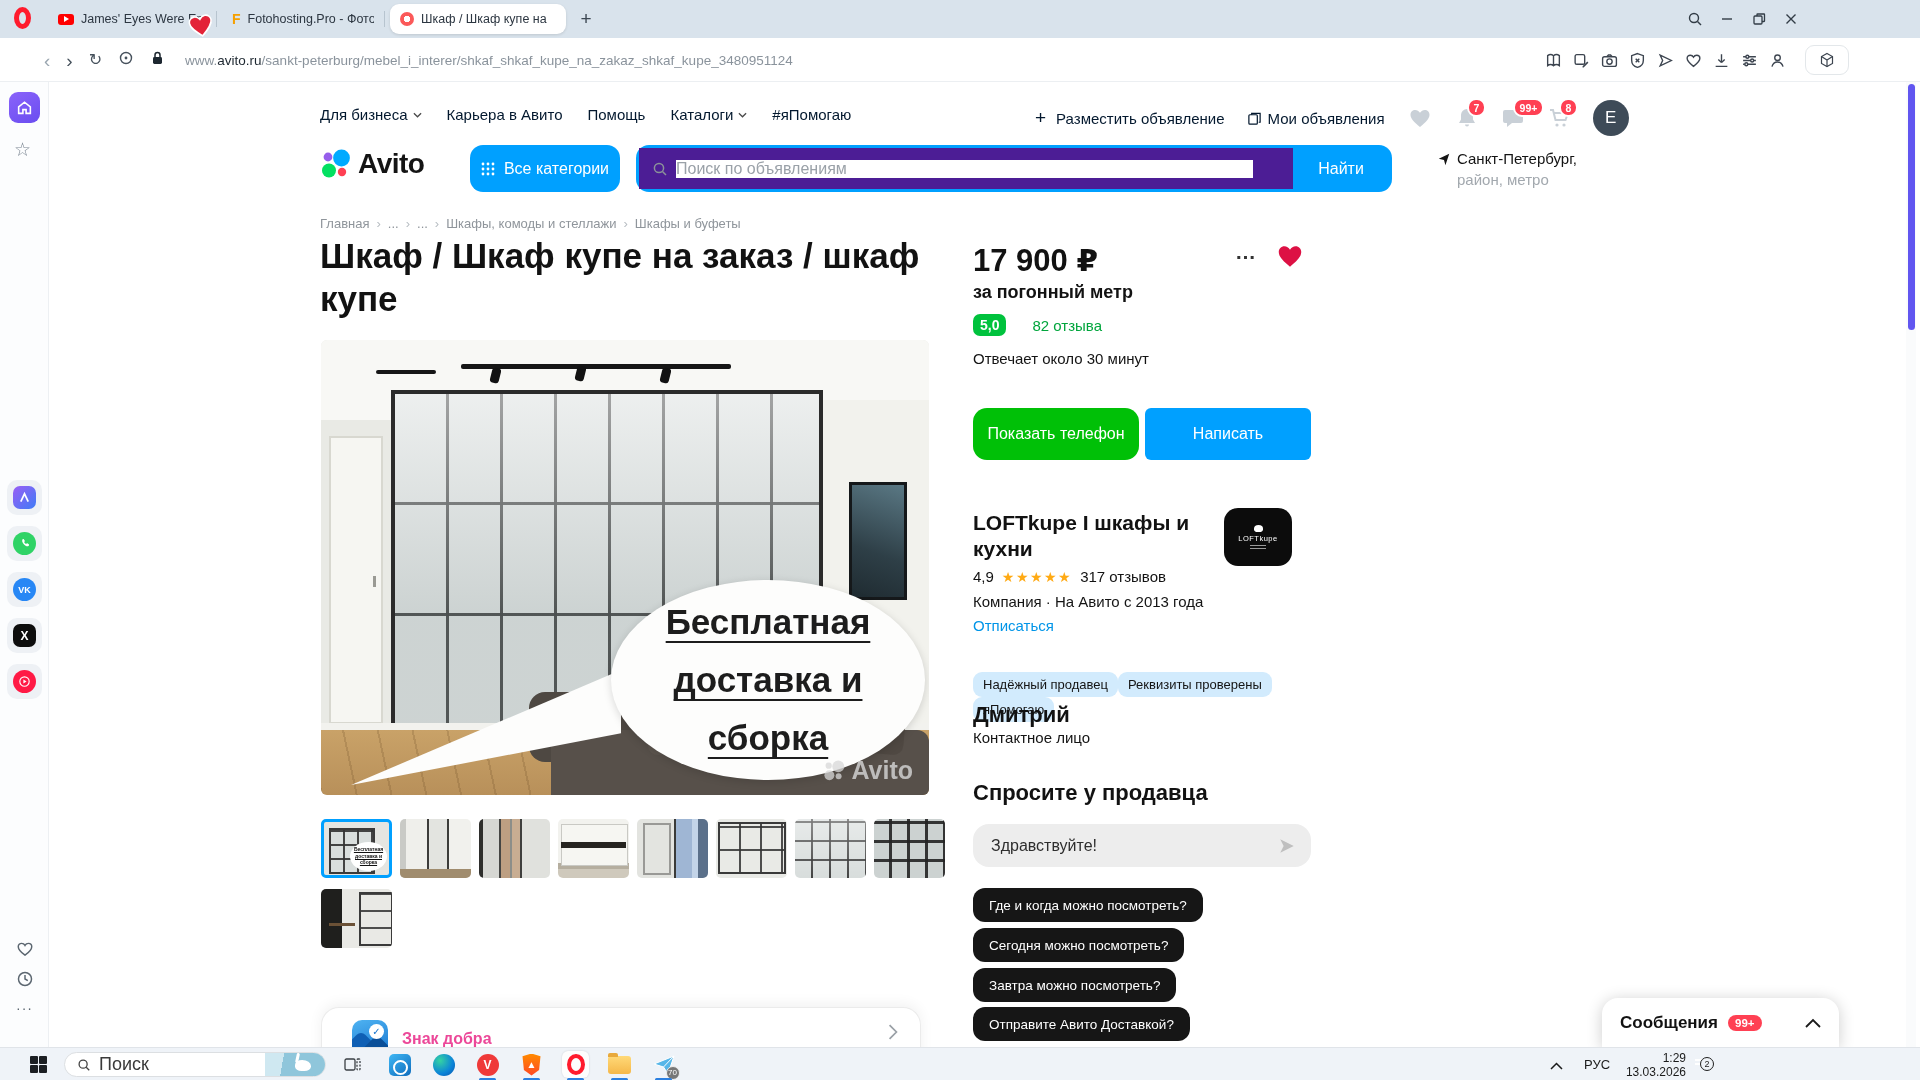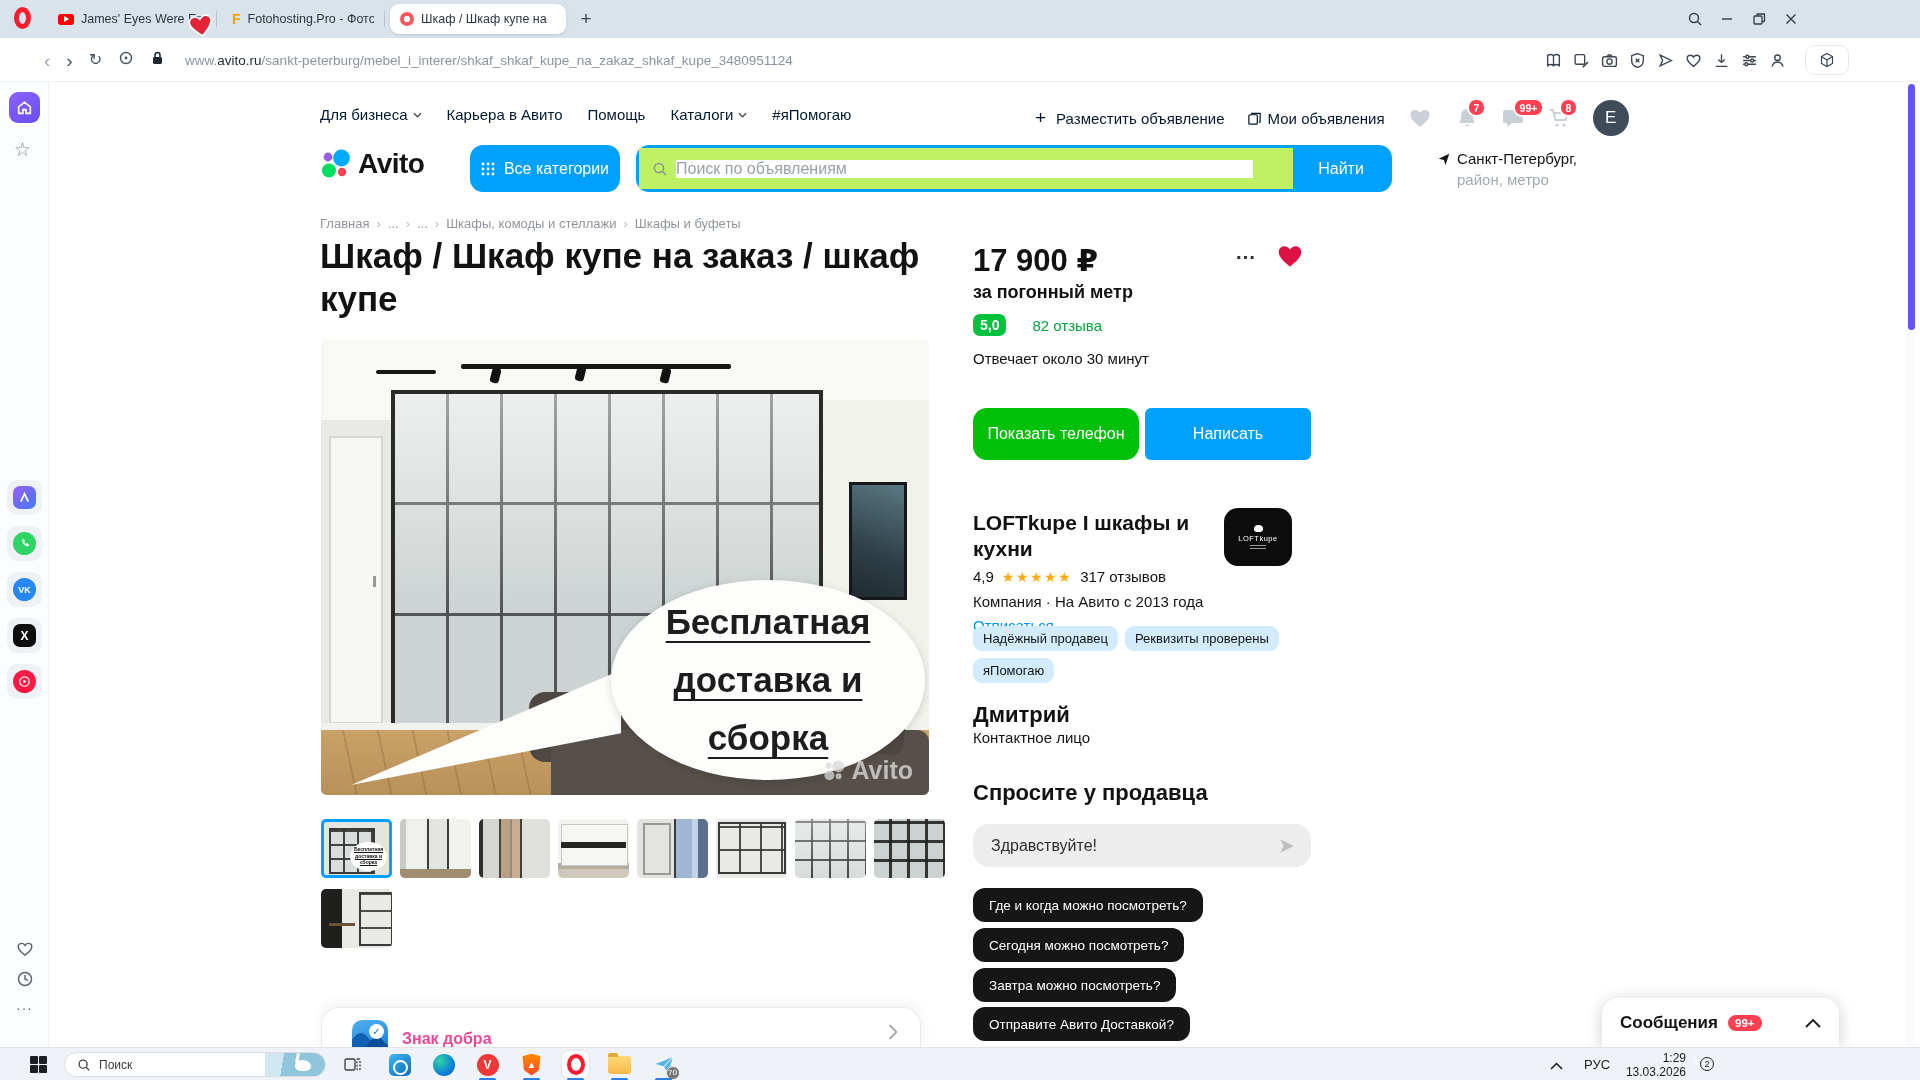--- a/index.html
+++ b/index.html
@@ -60,21 +60,21 @@
   .plus-g { font-size:19px; font-weight:400; margin-right:4px; }
   .act-item { display:flex; align-items:center; gap:6px; }
   .hdr-ic { position:relative; display:flex; }
   .hdr-badge { position:absolute; top:-8px; left:12px; background:#ff4053; color:#fff; font-size:10.5px; font-weight:bold; border-radius:9px; padding:1.5px 5px; border:2px solid #fff; white-space:nowrap; }
   .avatar { width:36px; height:36px; border-radius:50%; background:#3e4b58; color:#fff; display:flex; align-items:center; justify-content:center; font-size:17px; }
 
   .a-logo { position:absolute; left:271px; top:66px; display:flex; align-items:center; gap:7px; }
   .a-logo-txt { font-size:28px; font-weight:800; color:#141414; letter-spacing:-0.5px; }
   .cats-btn { position:absolute; left:421px; top:63px; width:150px; height:47px; background:#00a0ff; border-radius:13px; color:#fff; font-size:16px; display:flex; align-items:center; justify-content:center; gap:9px; }
   .search-wrap { position:absolute; left:587px; top:63px; width:756px; height:47px; background:#00a0ff; border-radius:13px; display:flex; padding:3px; }
-  .search-inner { flex:1; background:#bef264; border-radius:0; display:flex; align-items:center; padding-left:13px; gap:8px; }
+  .search-inner { flex:1; background:#4c1d95; border-radius:0; display:flex; align-items:center; padding-left:13px; gap:8px; }
   .search-inner input { border:none; outline:none; font-size:16px; width:90%; color:#333; font-family:inherit; }
   .search-inner input::placeholder { color:#9aa1a8; }
   .find-btn { width:96px; color:#fff; font-size:16px; display:flex; align-items:center; justify-content:center; }
   .loc { position:absolute; left:1388px; top:68px; font-size:15px; color:#141414; }
   .loc-r1 { display:flex; align-items:center; gap:6px; }
   .loc-r2 { color:#a2a8ae; margin:4px 0 0 20px; }
 
   .crumbs { position:absolute; left:271px; top:134px; display:flex; gap:7px; font-size:13px; color:#8f959b; }
   .crumbs .sep { color:#b8bec3; }
   .l-title { position:absolute; left:271px; top:152px; width:650px; font-size:35px; line-height:43px; font-weight:700; color:#121212; }
@@ -157,21 +157,21 @@
 
   .s-name { position:absolute; left:924px; top:428px; width:240px; font-size:21px; line-height:26px; font-weight:700; color:#121212; }
   .s-logo { position:absolute; left:1175px; top:426px; width:68px; height:58px; border-radius:14px; background:#0c0c0c; display:flex; flex-direction:column; align-items:center; justify-content:center; gap:2px; }
   .s-logo .paw { width:9px; height:7px; background:#fff; border-radius:50% 50% 40% 40%; }
   .s-logo .lg-txt { color:#fff; font-size:7.5px; letter-spacing:.5px; }
   .s-logo .lg-line { width:16px; height:4px; border-top:1px solid #9a9a9a; border-bottom:1px solid #9a9a9a; }
   .s-rating { position:absolute; left:924px; top:486px; display:flex; align-items:center; gap:8px; font-size:15px; color:#121212; }
   .stars { color:#ffaa14; font-size:14px; letter-spacing:1.5px; }
   .s-kind { position:absolute; left:924px; top:511px; font-size:15px; color:#141414; }
   .s-unsub { position:absolute; left:924px; top:535px; font-size:15px; color:#0095e8; }
-  .s-tags { position:absolute; left:924px; top:544px; width:345px; display:flex; flex-wrap:wrap; gap:7px; }
+  .s-tags { position:absolute; left:924px; top:590px; width:345px; display:flex; flex-wrap:wrap; }
   .tagpill { background:#d2ebfd; border-radius:9px; font-size:13px; color:#141414; padding:5px 10px; }
   .s-person { position:absolute; left:924px; top:620px; font-size:22px; font-weight:700; color:#121212; }
   .s-role { position:absolute; left:924px; top:647px; font-size:15px; color:#141414; }
 
   .ask-title { position:absolute; left:924px; top:698px; font-size:22px; font-weight:700; color:#121212; }
   .ask-input { position:absolute; left:924px; top:742px; width:338px; height:43px; background:#ededed; border-radius:16px; display:flex; align-items:center; padding:0 14px 0 18px; }
   .ask-input input { flex:1; border:none; outline:none; background:transparent; font-size:16px; color:#2e2e2e; font-family:inherit; }
   .chip { position:absolute; left:924px; height:34px; background:#161616; border-radius:12px; color:#fff; font-size:13.5px; display:inline-flex; align-items:center; padding:0 16px; white-space:nowrap; }
   .chip1 { top:806px; } .chip2 { top:846px; } .chip3 { top:886px; } .chip4 { top:925px; }
 
@@ -180,21 +180,21 @@
   .mb-badge { background:#ff4053; color:#fff; font-size:11.5px; font-weight:700; border-radius:10px; padding:2px 7px; }
   .mb-chev { margin-left:auto; }
 
   .sb-track { position:absolute; left:1857px; top:0; width:10px; height:965px; background:#fafbfc; }
   .sb-thumbbar { position:absolute; left:1859px; top:2px; width:7px; height:246px; background:#6156f0; border-radius:4px; }
 
   
   #taskbar { position:absolute; left:0; top:1047px; width:1920px; height:33px; background:#eff3f8; border-top:1px solid #e0e4e9; }
   .tb-start { position:absolute; left:30px; top:8px; }
   .tb-search { position:absolute; left:64px; top:4px; width:262px; height:25px; background:#fff; border:1px solid #dcdfe2; border-radius:13px; display:flex; align-items:center; gap:8px; padding-left:12px; overflow:hidden; }
-  .tb-search .q-txt { font-size:12px; color:#3a3a3a; }
+  .tb-search .q-txt { font-size:18px; color:#3a3a3a; }
   .swan { margin-left:auto; width:60px; height:25px; background:linear-gradient(100deg,#cfe8f1 0 30%,#8fc6db 30% 100%); position:relative; }
   .swan::before { content:""; position:absolute; right:14px; top:8px; width:16px; height:11px; background:#fff; border-radius:50% 60% 45% 45%; }
   .swan::after { content:""; position:absolute; right:26px; top:1px; width:3px; height:10px; background:#fff; border-radius:2px; transform:rotate(12deg); }
   .tb-view { position:absolute; left:344px; top:8px; }
   .tb-apps { position:absolute; left:386px; top:3px; display:flex; gap:17px; align-items:center; height:27px; }
   .tb-app { position:relative; width:27px; height:27px; display:flex; align-items:center; justify-content:center; }
   .tb-app.active { background:#fdfdfd; border-radius:6px; box-shadow:0 0 2px rgba(0,0,0,.15); }
   .runline { position:absolute; bottom:-3px; left:5px; width:17px; height:3px; background:#2b7fe0; border-radius:2px; }
   .ic-outlook { width:22px; height:22px; border-radius:5px; background:linear-gradient(140deg,#3fb7f4,#0f6cbd); position:relative; }
   .ic-outlook::after { content:""; position:absolute; left:4px; top:6px; width:11px; height:11px; border:2.5px solid #fff; border-radius:50%; }

